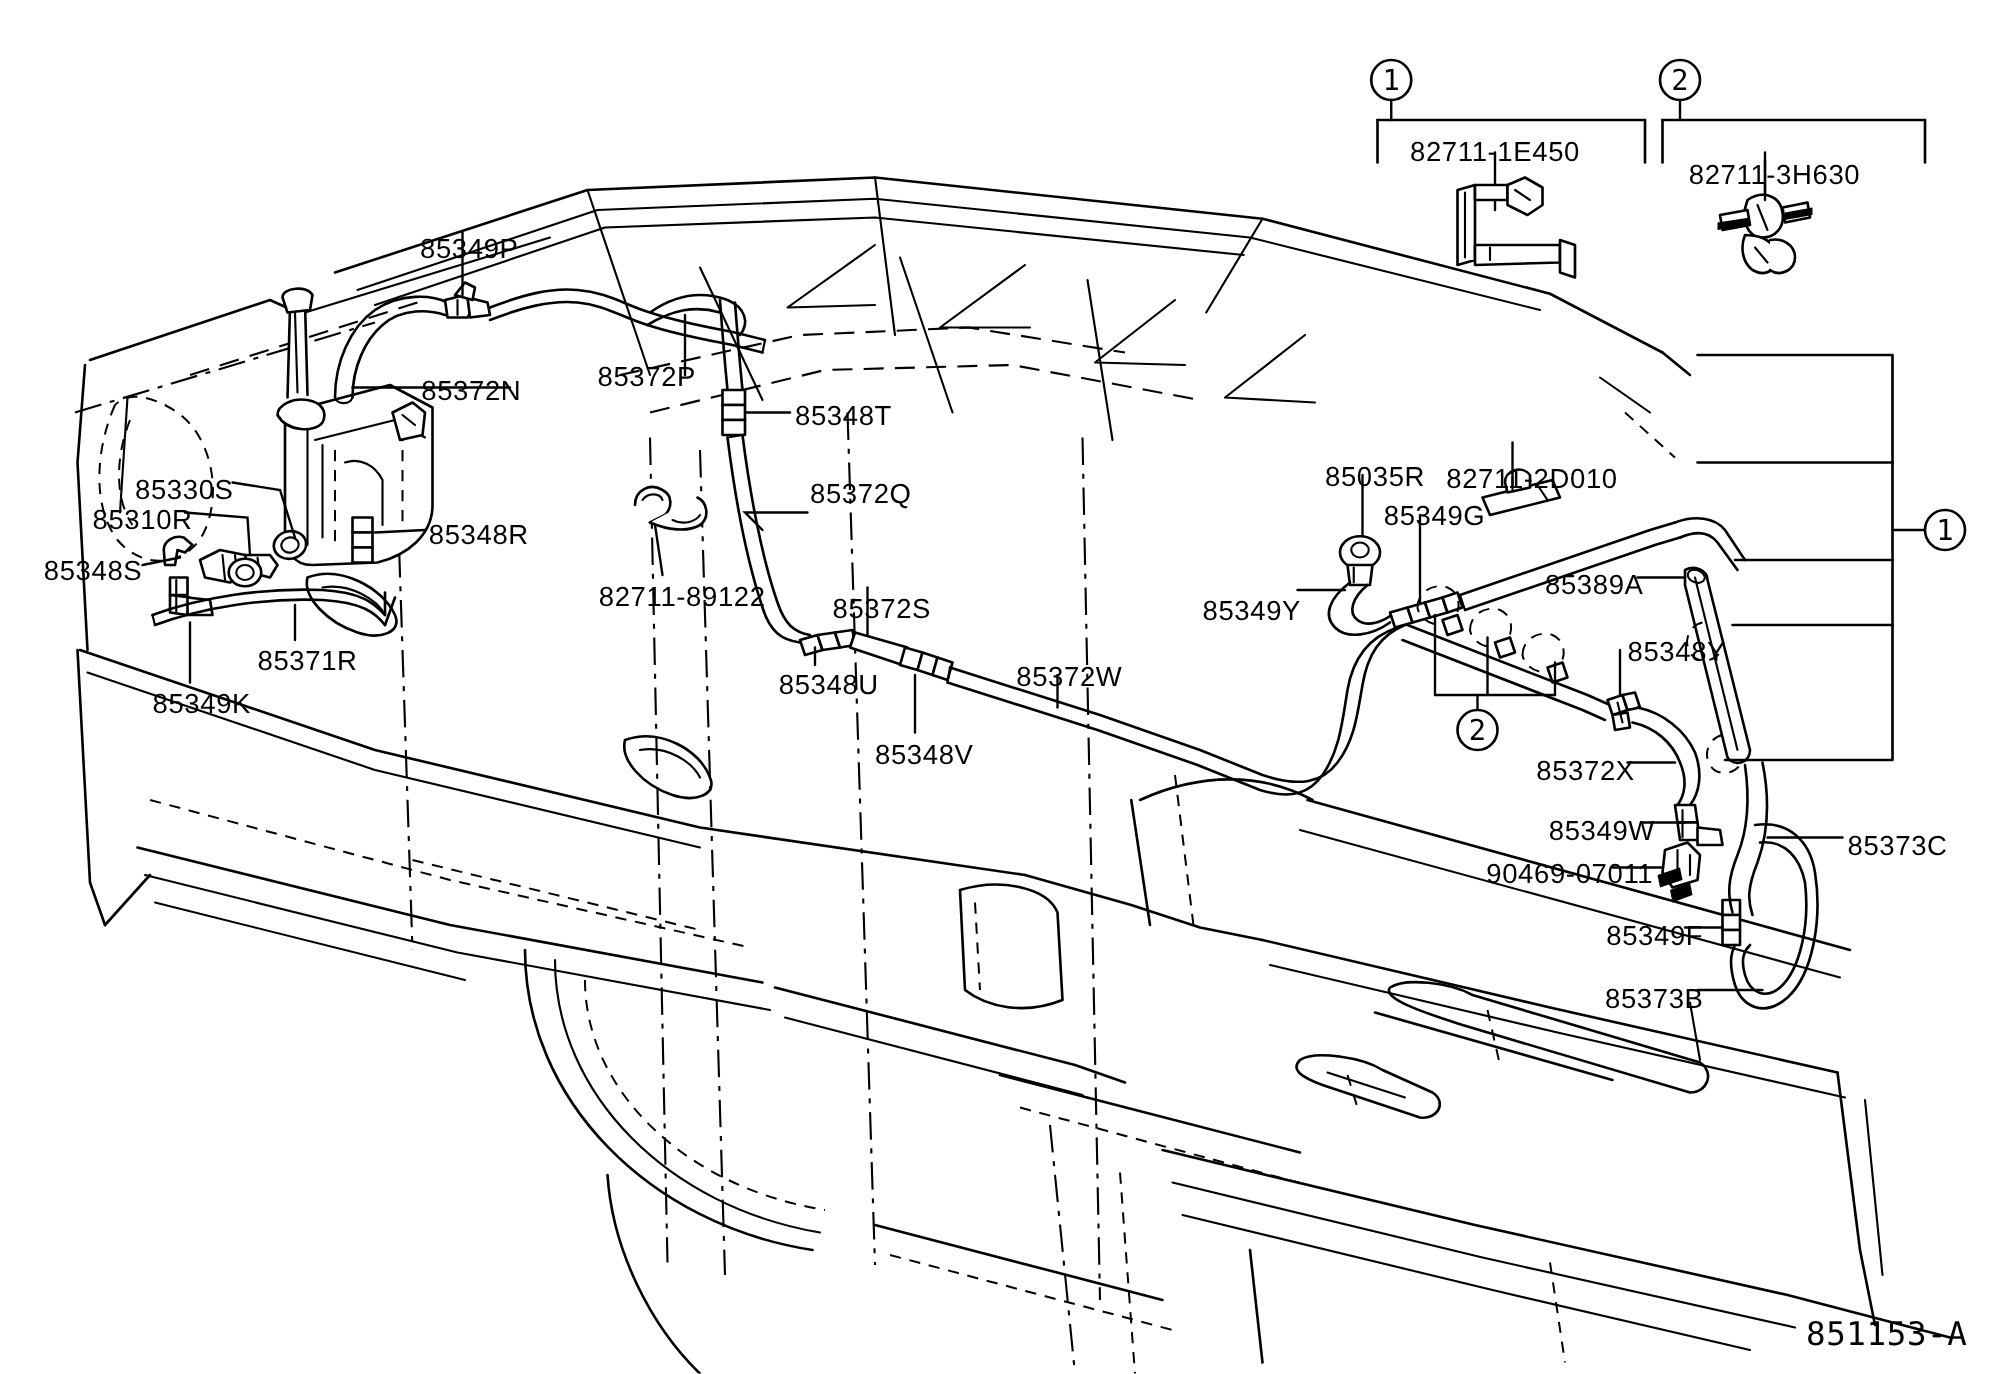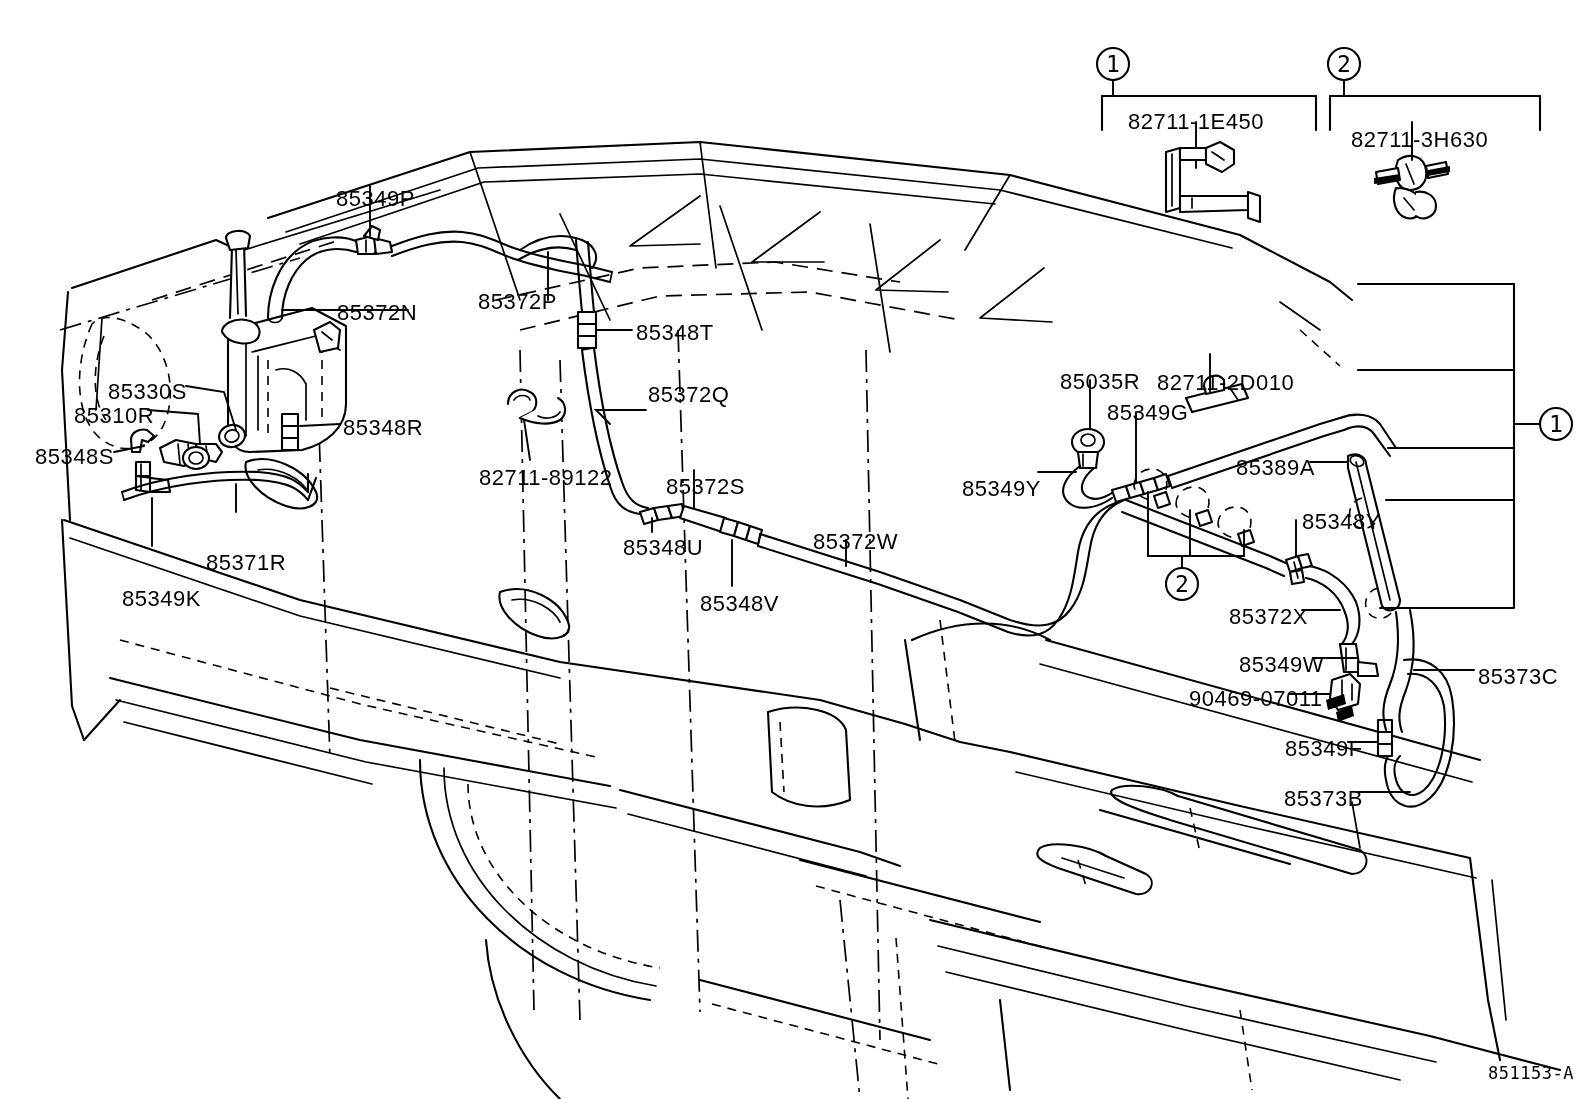--- a/index.html
+++ b/index.html
@@ -13,21 +13,21 @@
     font-size:22px;
     letter-spacing:0.5px;
     color:#000;
     white-space:nowrap;
     line-height:1;
   }
   .diagid{
     position:absolute;
     right:18px;bottom:16px;
     font-family:"DejaVu Sans Mono","Liberation Mono",monospace;
-    font-size:17px;
+    font-size:26px;
     color:#000;
     letter-spacing:0.5px;
   }
 </style>
 </head>
 <body>
 
 <div id="stage">
 
   <svg id="art" viewBox="0 0 1592 1099" xmlns="http://www.w3.org/2000/svg">
@@ -477,24 +477,24 @@
   <div class="lbl" style="left:337px;top:302px;">85372N</div>
   <div class="lbl" style="left:478px;top:291px;">85372P</div>
   <div class="lbl" style="left:636px;top:322px;">85348T</div>
   <div class="lbl" style="left:108px;top:381px;">85330S</div>
   <div class="lbl" style="left:74px;top:405px;">85310R</div>
   <div class="lbl" style="left:343px;top:417px;">85348R</div>
   <div class="lbl" style="left:648px;top:384px;">85372Q</div>
   <div class="lbl" style="left:35px;top:446px;">85348S</div>
   <div class="lbl" style="left:479px;top:467px;">82711-89122</div>
   <div class="lbl" style="left:666px;top:459px;margin-top:17px;">85372S</div>
-  <div class="lbl" style="left:206px;top:518px;margin-top:34px;">85371R</div>
+  <div class="lbl" style="left:206px;top:518px;">85371R</div>
   <div class="lbl" style="left:813px;top:531px;">85372W</div>
   <div class="lbl" style="left:623px;top:537px;">85348U</div>
-  <div class="lbl" style="left:122px;top:552px;margin-top:36px;">85349K</div>
+  <div class="lbl" style="left:122px;top:552px;">85349K</div>
   <div class="lbl" style="left:700px;top:593px;">85348V</div>
   <div class="lbl" style="left:1060px;top:371px;">85035R</div>
   <div class="lbl" style="left:1157px;top:344px;margin-top:28px;">82711-2D010</div>
   <div class="lbl" style="left:1107px;top:402px;">85349G</div>
   <div class="lbl" style="left:962px;top:478px;">85349Y</div>
   <div class="lbl" style="left:1236px;top:457px;">85389A</div>
   <div class="lbl" style="left:1302px;top:511px;">85348Y</div>
   <div class="lbl" style="left:1229px;top:606px;">85372X</div>
   <div class="lbl" style="left:1239px;top:654px;">85349W</div>
   <div class="lbl" style="left:1478px;top:666px;">85373C</div>

